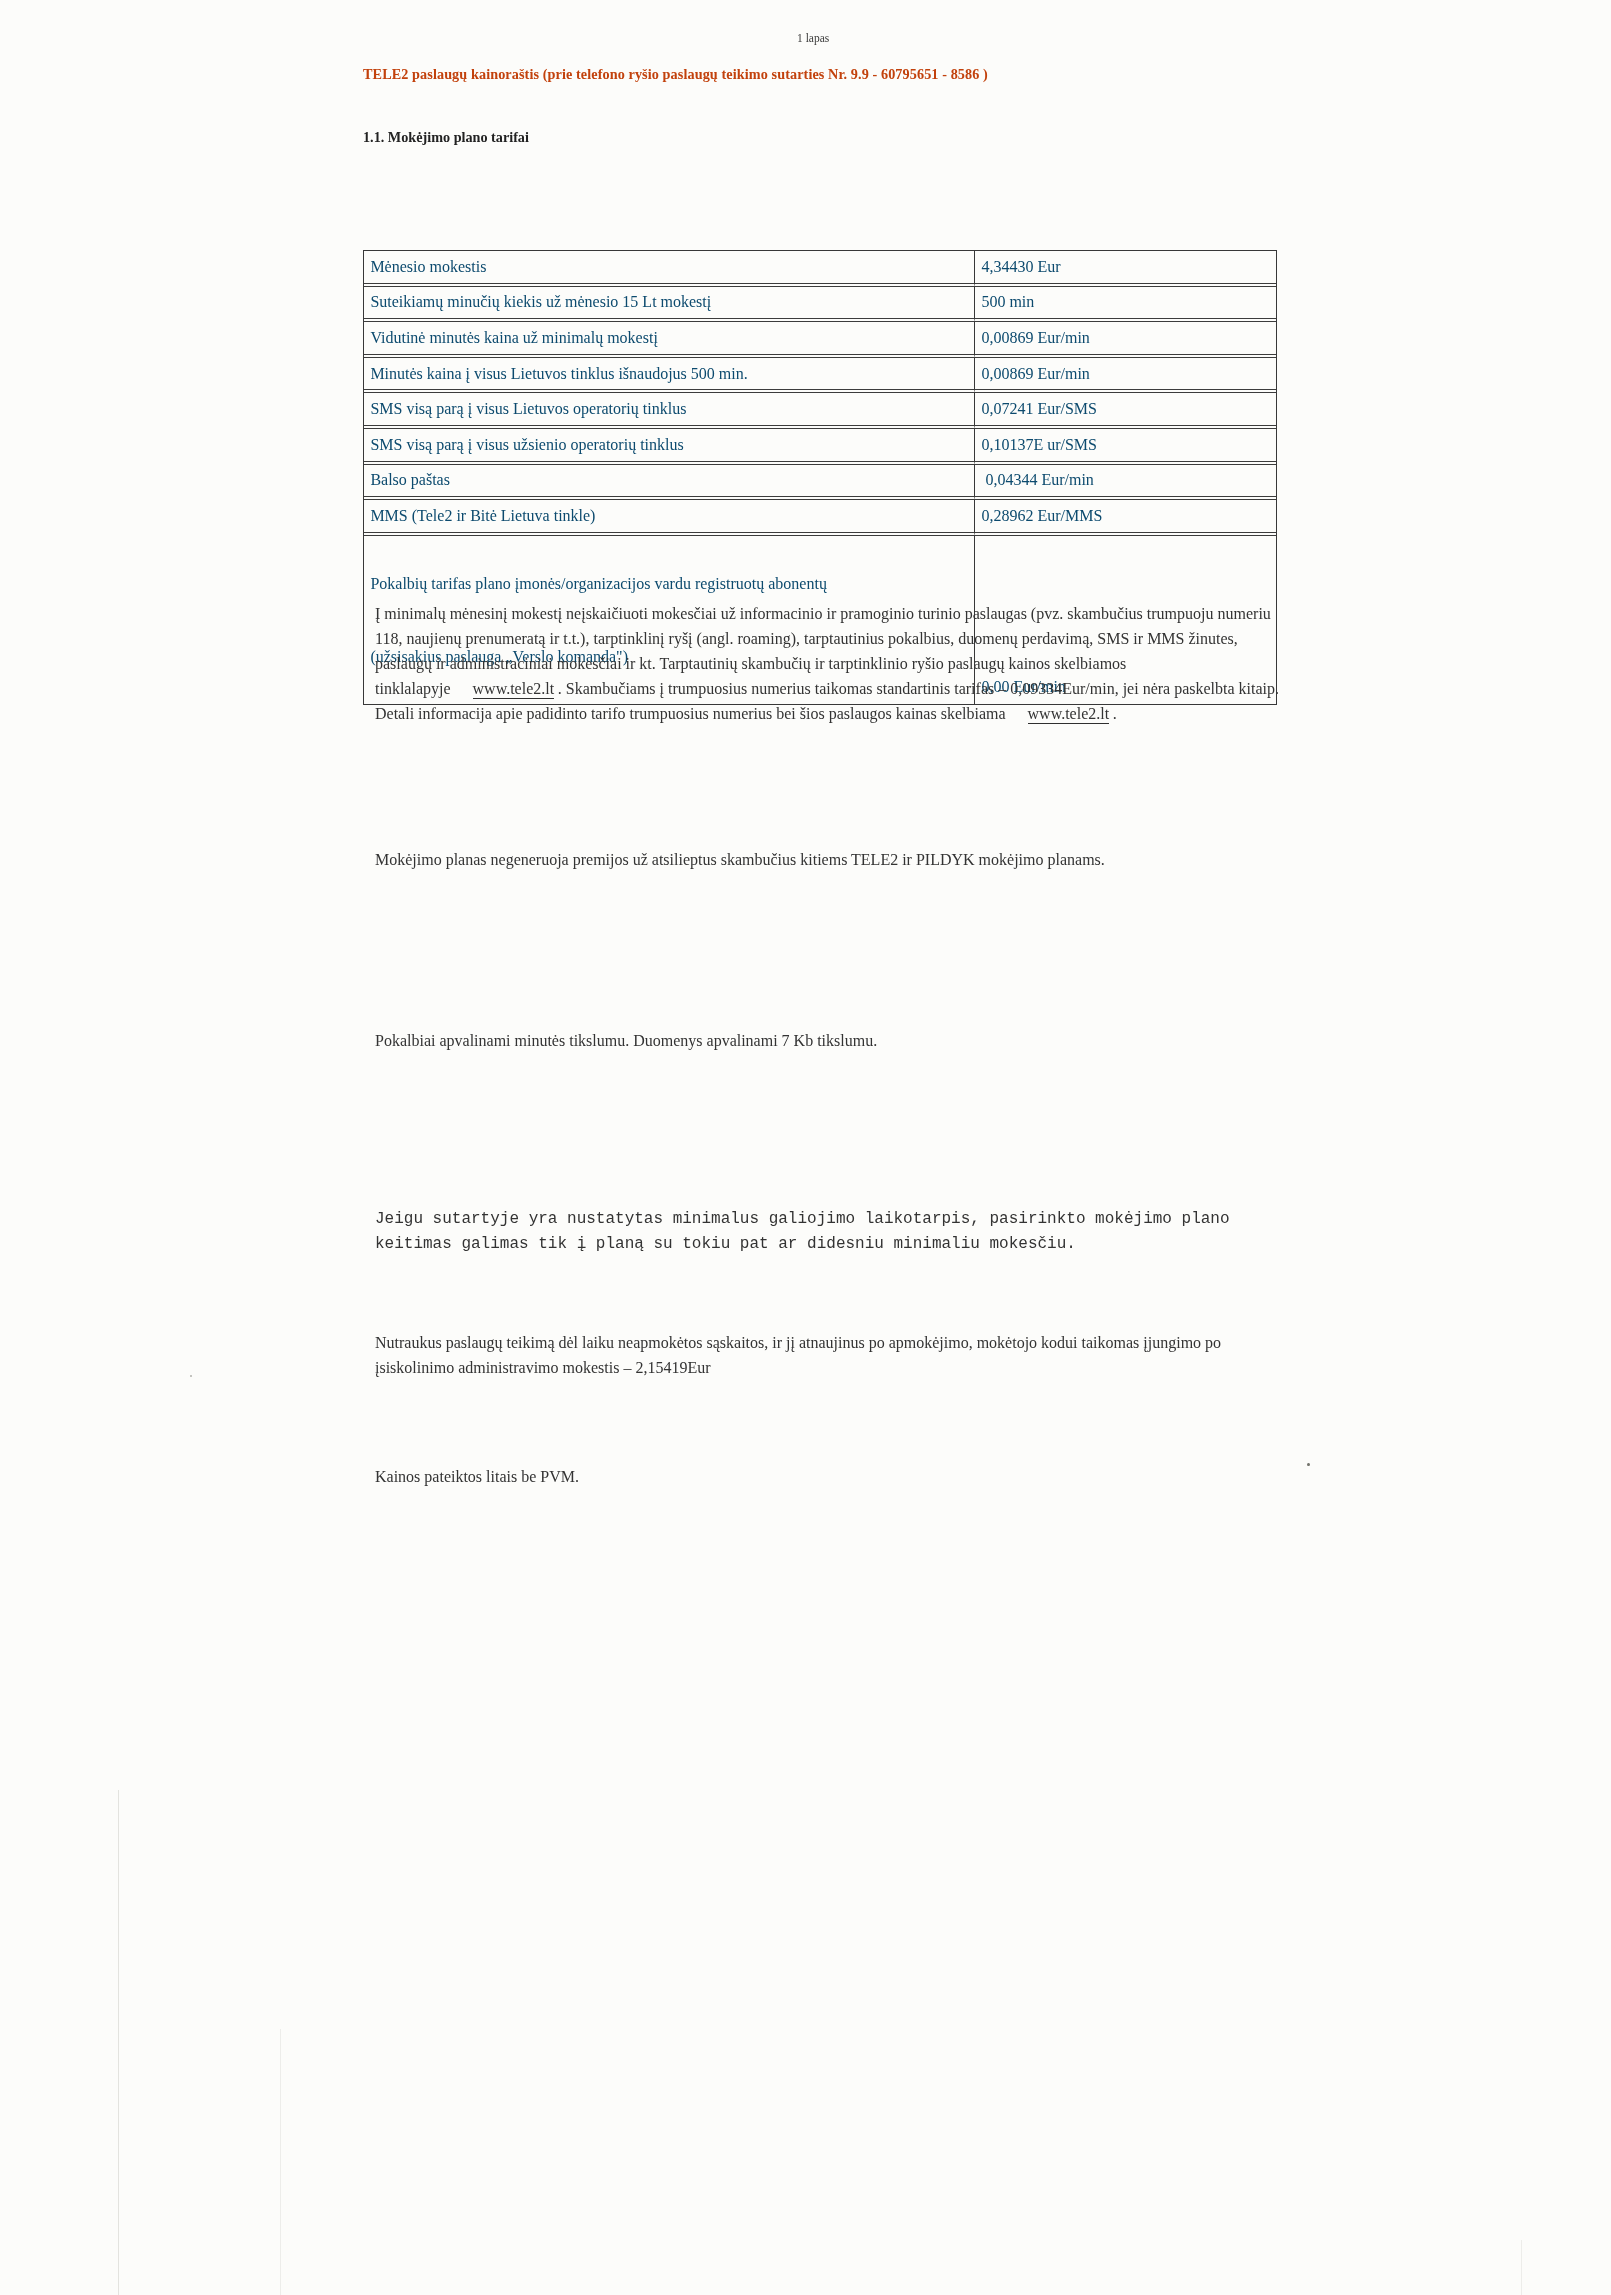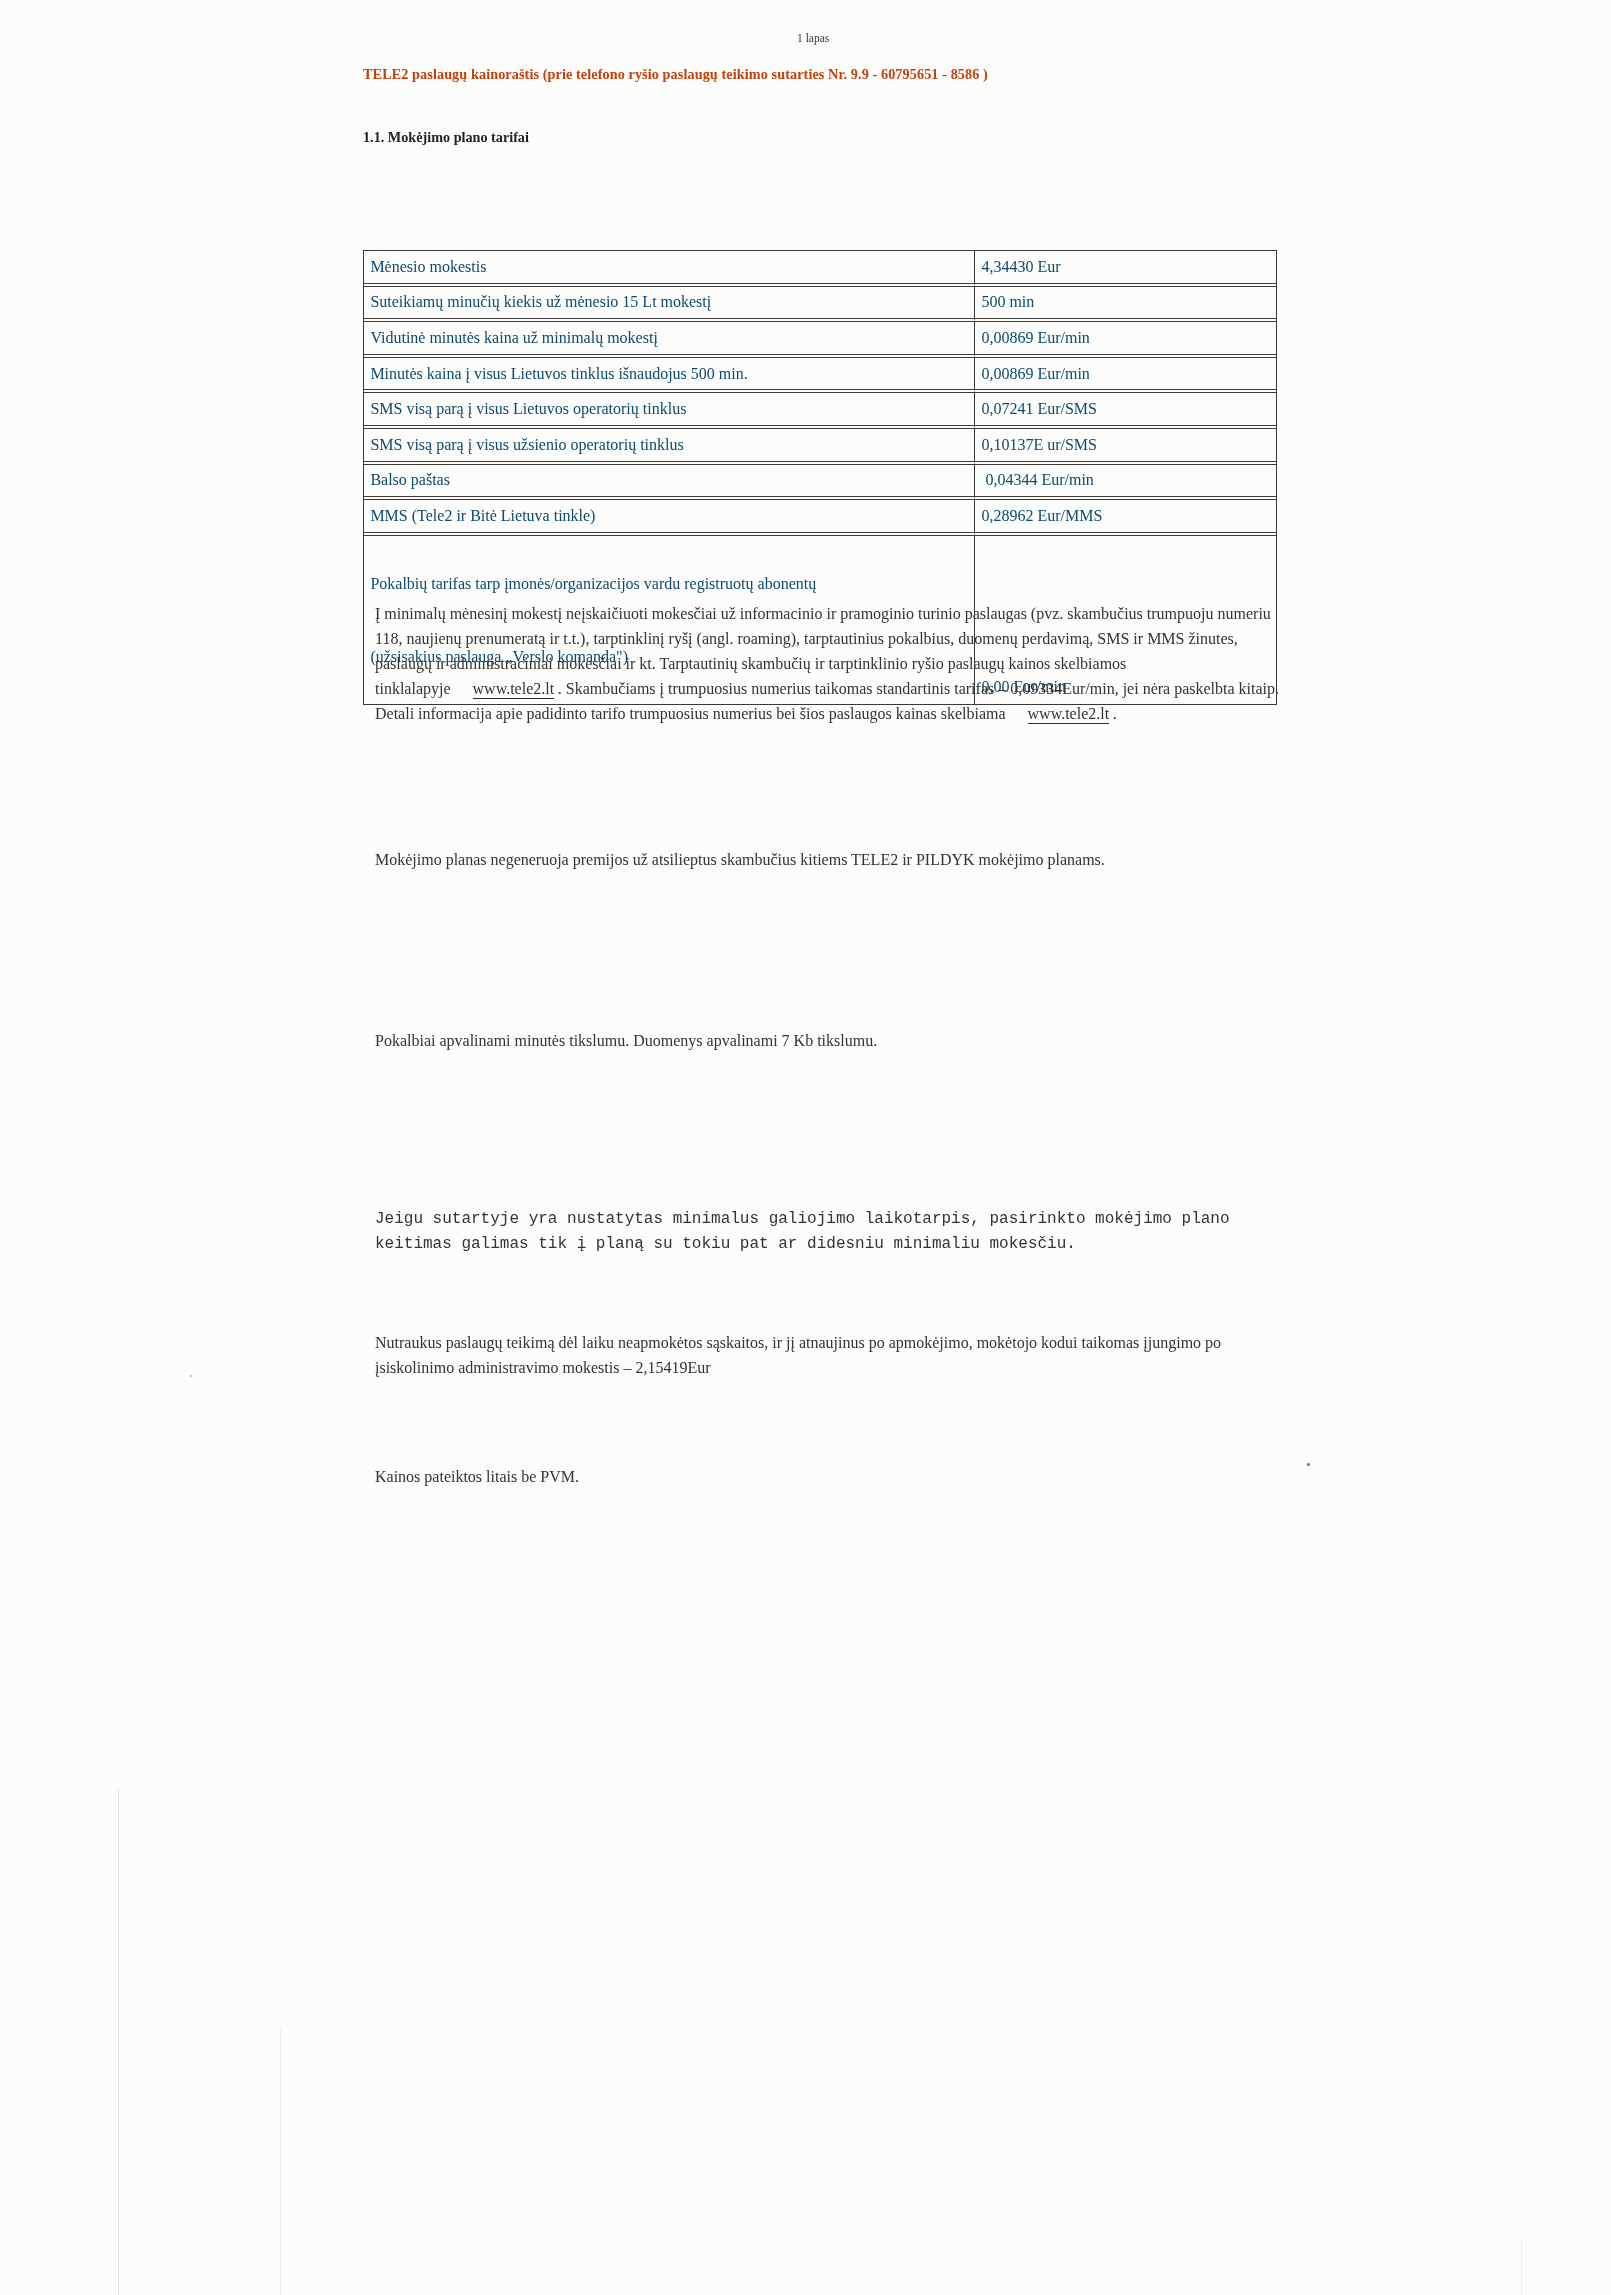--- a/index.html
+++ b/index.html
@@ -130,21 +130,21 @@
       <tr>
         <td class="lbl">Balso paštas</td>
         <td> 0,04344 Eur/min</td>
       </tr>
       <tr>
         <td class="lbl">MMS (Tele2 ir Bitė Lietuva tinkle)</td>
         <td>0,28962 Eur/MMS</td>
       </tr>
       <tr class="tall">
         <td class="lbl">
-          <div>Pokalbių tarifas tarp įmonės/organizacijos vardu registruotų abonentų</div>
+          <div>Pokalbių tarifas plano įmonės/organizacijos vardu registruotų abonentų</div>
           <div class="tall-line2">(užsisakius paslauga „Verslo komanda")</div>
         </td>
         <td class="val-cell">0,00 Eur/min</td>
       </tr>
     </tbody>
   </table>
 
   <div class="para p-info">
     <span>Į minimalų mėnesinį mokestį neįskaičiuoti mokesčiai už informacinio ir pramoginio turinio paslaugas (pvz. skambučius trumpuoju numeriu 118, naujienų prenumeratą ir t.t.), tarptinklinį ryšį (angl. roaming), tarptautinius pokalbius, duomenų perdavimą, SMS ir MMS žinutes, paslaugų ir administraciniai mokesčiai ir kt. Tarptautinių skambučių ir tarptinklinio ryšio paslaugų kainos skelbiamos tinklalapyje</span><span class="doc-link">www.tele2.lt</span><span>. Skambučiams į trumpuosius numerius taikomas standartinis tarifas – 0,09334Eur/min, jei nėra paskelbta kitaip. Detali informacija apie padidinto tarifo trumpuosius numerius bei šios paslaugos kainas skelbiama</span><span class="doc-link">www.tele2.lt</span><span>.</span>
   </div>

